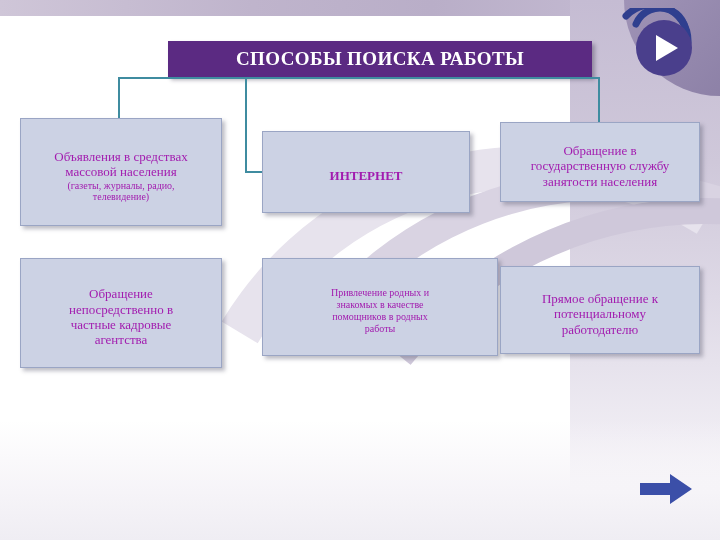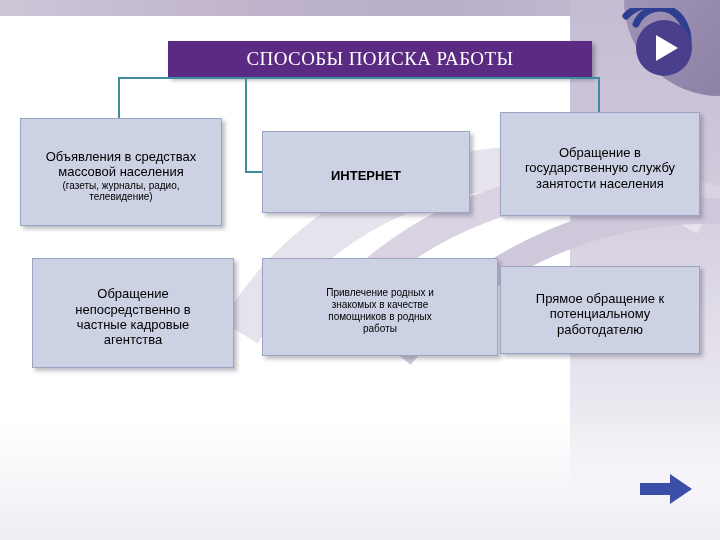--- a/index.html
+++ b/index.html
@@ -90,21 +90,21 @@
     width: 424px; height: 36px;
     background: #5b2a82;
     box-shadow: 3px 3px 4px rgba(80,70,95,0.45);
     display: flex;
     align-items: center;
     justify-content: center;
   }
   .title-text {
     color: #ffffff;
     font-size: 19px;
-    font-weight: normal;
+    font-weight: bold;
     letter-spacing: 0.4px;
     white-space: nowrap;
     font-family: "Liberation Serif", serif;
   }
 
   
   .conn {
     position: absolute;
     background: #3f8ca0;
   }
@@ -118,36 +118,36 @@
     display: flex;
     align-items: center;
     justify-content: center;
     text-align: center;
     box-sizing: border-box;
     padding: 4px 8px;
   }
   .node .lines {
     display: block;
     line-height: 1.18;
-    color: #000000;
-    font-family: Liberation Sans, sans-serif;
+    color: #a21caf;
+    font-family: Liberation Serif, serif;
     margin-top: 8px;
   }
   .node .lines .l {
     display: block;
   }
   .s14 { font-size: 13px; }
   .s13 { font-size: 10px; }
   .bold { font-weight: bold; }
 
   
   #node-media   { left: 20px;  top: 118px; width: 202px; height: 108px; }
   #node-internet{ left: 262px; top: 131px; width: 208px; height: 82px;  }
-  #node-gov     { left: 500px; top: 112px; width: 200px; height: 104px;  }
-  #node-agency  { left: 32px;  top: 258px; width: 202px; height: 110px; }
+  #node-gov     { left: 500px; top: 122px; width: 200px; height: 80px;  }
+  #node-agency  { left: 20px;  top: 258px; width: 202px; height: 110px; }
   #node-friends { left: 262px; top: 258px; width: 236px; height: 98px;  }
   #node-direct  { left: 500px; top: 266px; width: 200px; height: 88px;  }
 
   
   .arrow {
     position: absolute;
     right: 26px; bottom: 34px;
     width: 56px; height: 34px;
   }
 </style>

